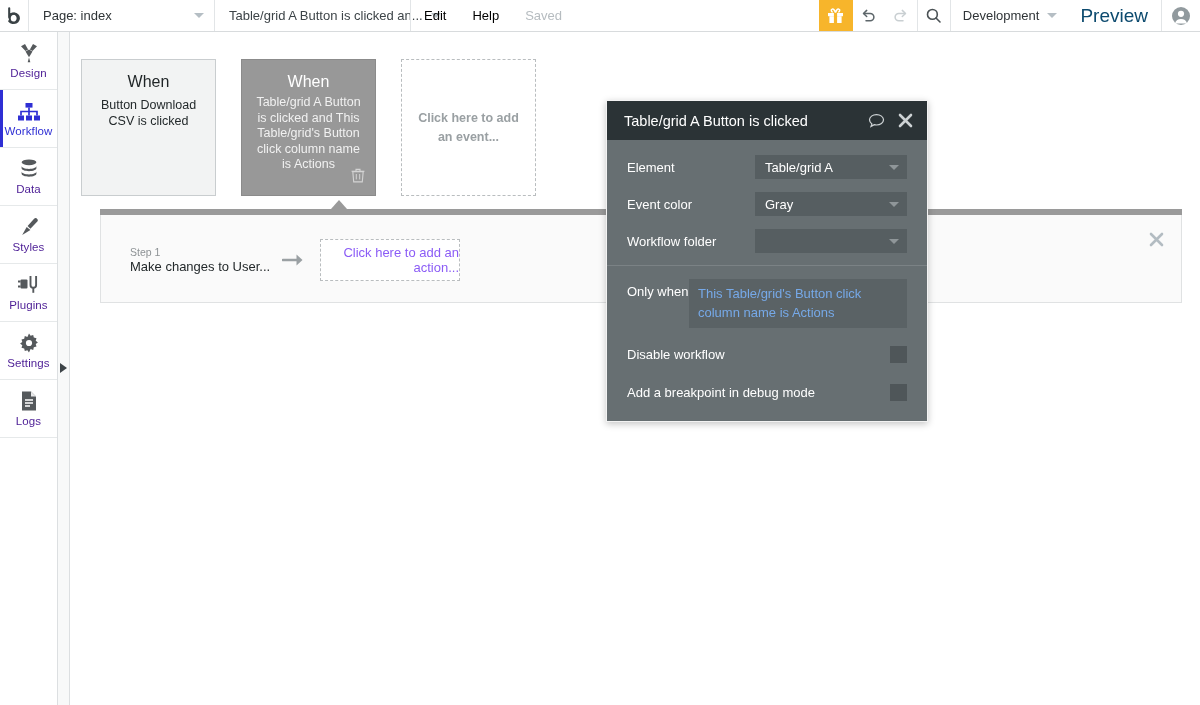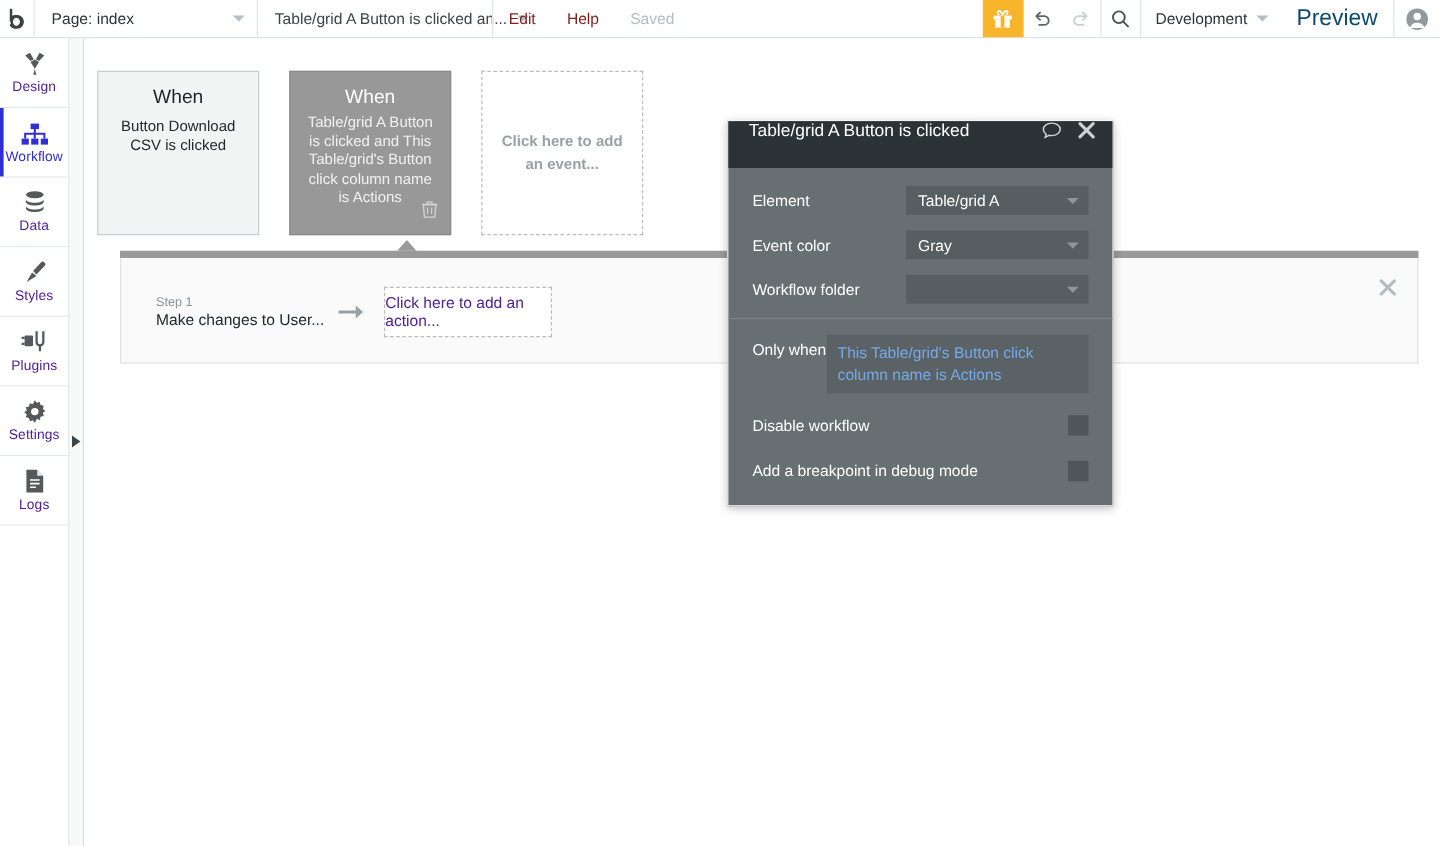--- a/index.html
+++ b/index.html
@@ -33,21 +33,21 @@
   .tb-select.wf .lbl { color: #3d4448; }
   .caret {
     width: 0; height: 0;
     border-left: 5px solid transparent;
     border-right: 5px solid transparent;
     border-top: 5px solid #b5bec4;
     flex: none;
   }
   .tb-btn {
     display: flex; align-items: center; padding: 0 13px;
-    font-size: 13px; color: #7f1d1d; height: 100%;
+    font-size: 13px; color: #000000; height: 100%;
   }
   .tb-btn.saved { color: #b6bcc0; }
   .tb-spacer { flex: 1; }
   .tb-gift {
     width: 34px; background: #f7b52b; display: flex;
     align-items: center; justify-content: center;
   }
   .tb-icon {
     width: 32px; display: flex; align-items: center; justify-content: center;
   }
@@ -166,37 +166,37 @@
     display: flex; align-items: center; padding-left: 29px;
   }
   .step-block { width: 140px; }
   .step-num { font-size: 10.5px; color: #8d9295; margin-bottom: 1px; }
   .step-name { font-size: 13px; color: #23292b; white-space: nowrap; }
   .step-arrow { margin: 0 16px 0 12px; display: flex; align-items: center; }
   .add-action {
     width: 140px; height: 42px;
     border: 1px dashed #b9bdbf; background: #ffffff;
     display: flex; align-items: center; justify-content: center;
-    font-size: 13px; color: #4c1d95;
+    font-size: 13px; color: #8b5cf6; text-align: right;
   }
   .ap-close {
     position: absolute; right: 17px; top: 22px;
   }
 
   
   .dialog {
     position: absolute; left: 606px; top: 100px;
     width: 322px;
     background: #676f72;
     border: 1px solid #f3f3f3;
     box-shadow: 0 2px 7px rgba(0,0,0,.23);
   }
   .dlg-header {
     height: 39px; background: #2b3336;
-    display: flex; align-items: flex-start;
+    display: flex; align-items: center;
     padding: 0 14px 0 17px;
   }
   .dlg-title {
     flex: 1; font-size: 14.5px; color: #ffffff; white-space: nowrap;
   }
   .dlg-hicon { margin-left: 13px; display: flex; align-items: center; }
   .dlg-body { padding: 14px 20px 4px 20px; }
   .row {
     display: flex; align-items: center;
     margin-bottom: 11px; min-height: 26px;

